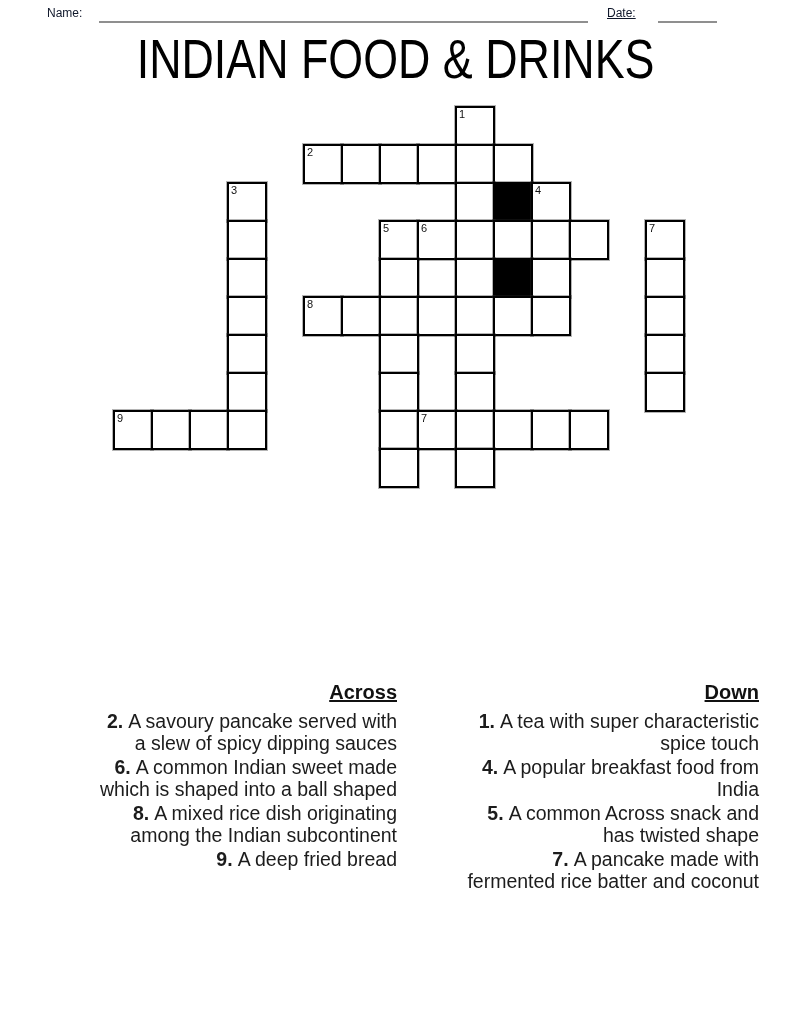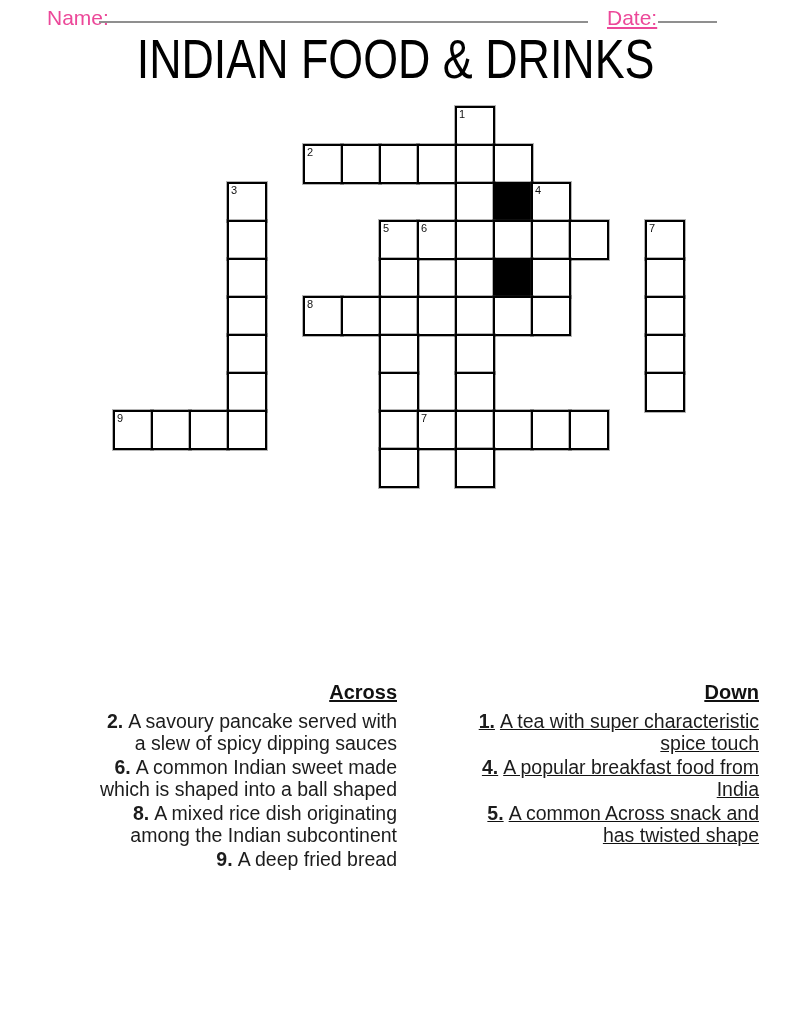--- a/index.html
+++ b/index.html
@@ -12,22 +12,22 @@
     height: 1024px;
     background: #ffffff;
     overflow: hidden;
     color: #111;
   }
 
   
   .hdr-label {
     position: absolute;
     top: 6px;
-    font-size: 21px;
-    color: #ec4899;
+    font-size: 12px;
+    color: #0f172a;
   }
   .name-label { left: 47px; }
   .date-label { left: 607px; text-decoration: underline; }
   .fill-line {
     position: absolute;
     top: 21px;
     border-top: 2px solid #8f8f8f;
     height: 0;
   }
   .name-line { left: 99px; width: 489px; }
@@ -70,21 +70,21 @@
     top: 0px;
     font-size: 11px;
     line-height: 13px;
     color: #111;
     font-weight: 400;
   }
 
   
   .clue-col { position: absolute; top: 681px; text-align: right; }
   .clue-col.across { left: 47px;  width: 350px; }
-  .clue-col.down   { left: 403px; width: 356px; text-decoration: underline; }
+  .clue-col.down   { left: 403px; width: 356px; }
   .clue-heading {
     font-size: 20px;
     font-weight: 700;
     text-decoration: underline;
     color: #111;
     margin-bottom: 7px;
   }
   .clue {
     font-size: 19.5px;
     line-height: 21.5px;
@@ -201,16 +201,18 @@
 
   <div class="clue-col down">
     <div class="clue-heading">Down</div>
     <div>
         <p class="clue"><b>1.</b><span class="ctext">A tea with super characteristic
 spice touch</span></p>
         <p class="clue"><b>4.</b><span class="ctext">A popular breakfast food from
 India</span></p>
         <p class="clue"><b>5.</b><span class="ctext">A common Across snack and
 has twisted shape</span></p>
+        <p class="clue"><b>7.</b><span class="ctext">A pancake made with
+fermented rice batter and coconut</span></p>
       </div>
   </div>
 
 </div>
 
 </body></html>

